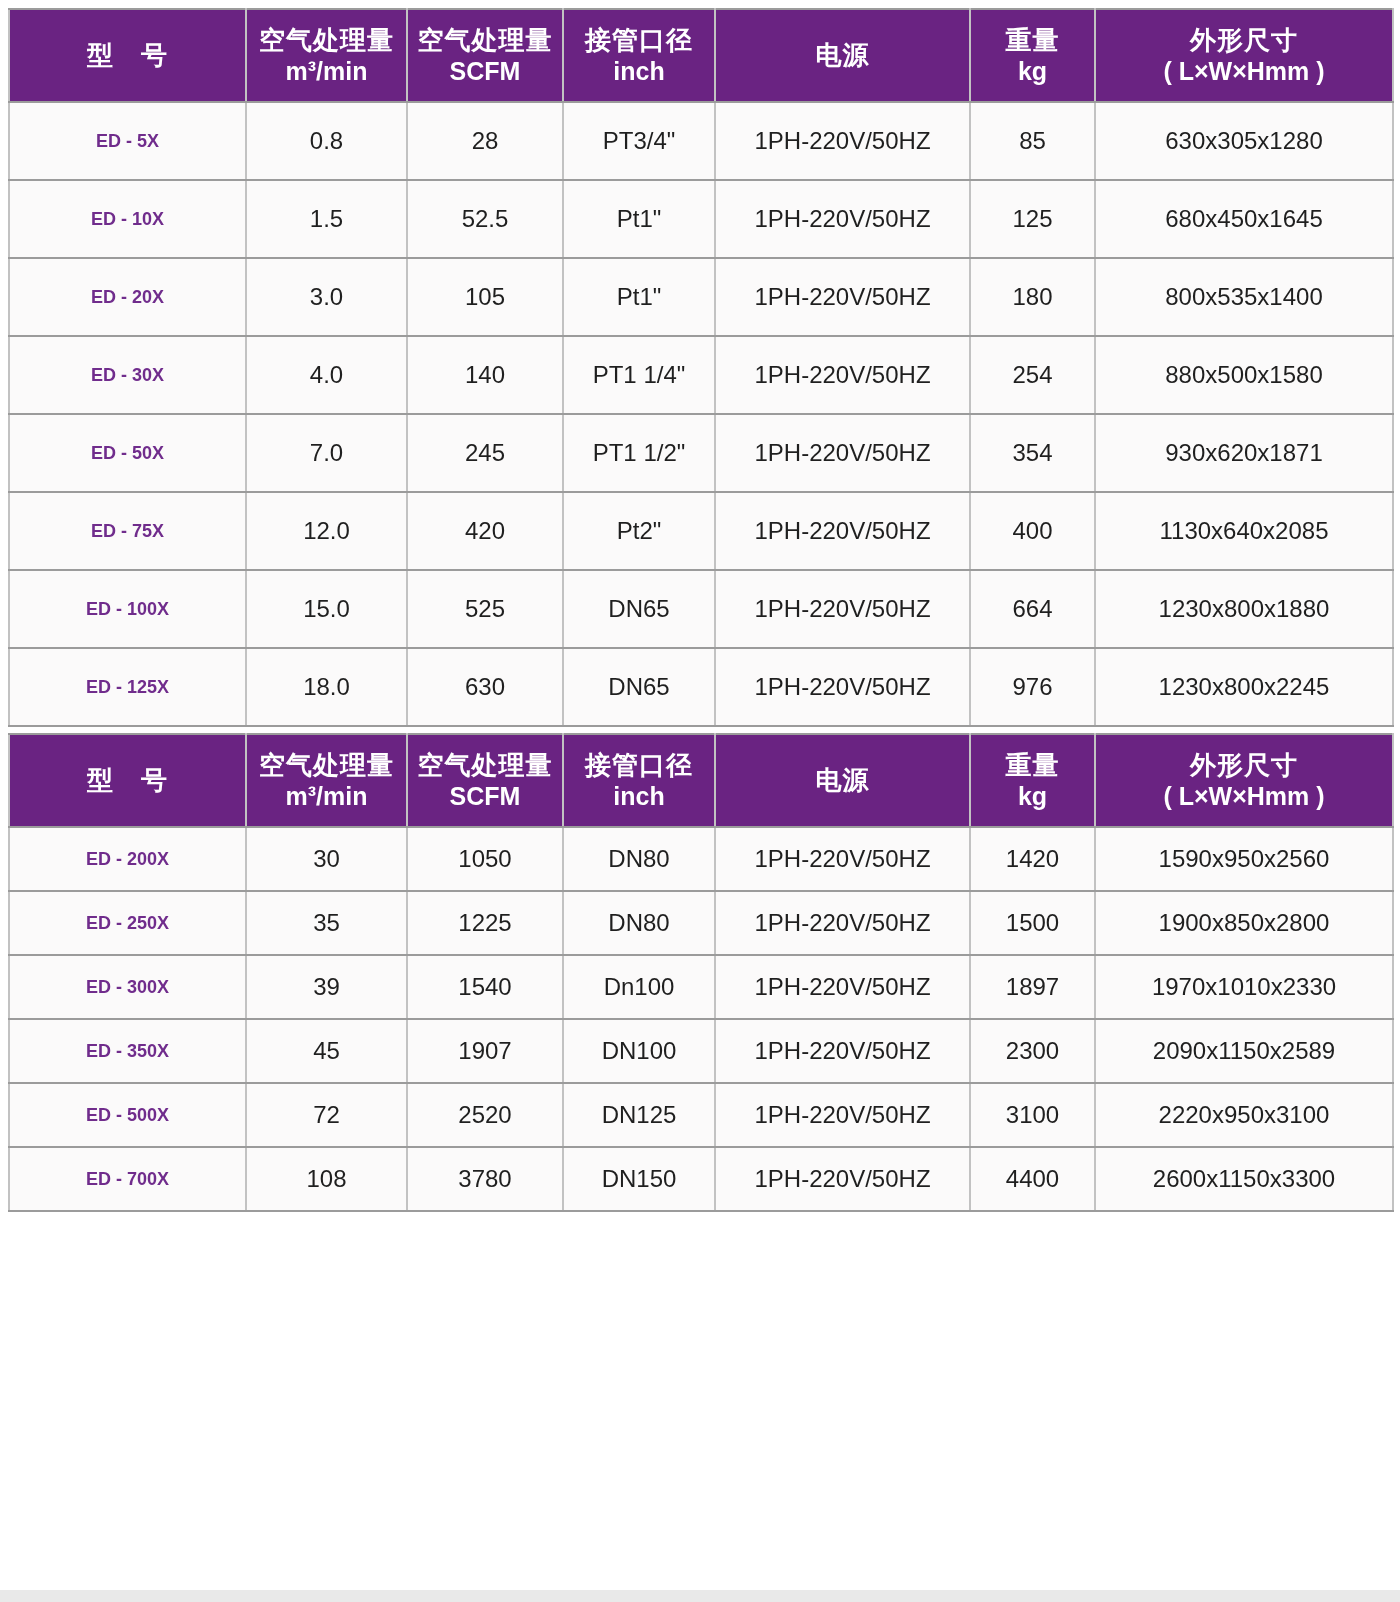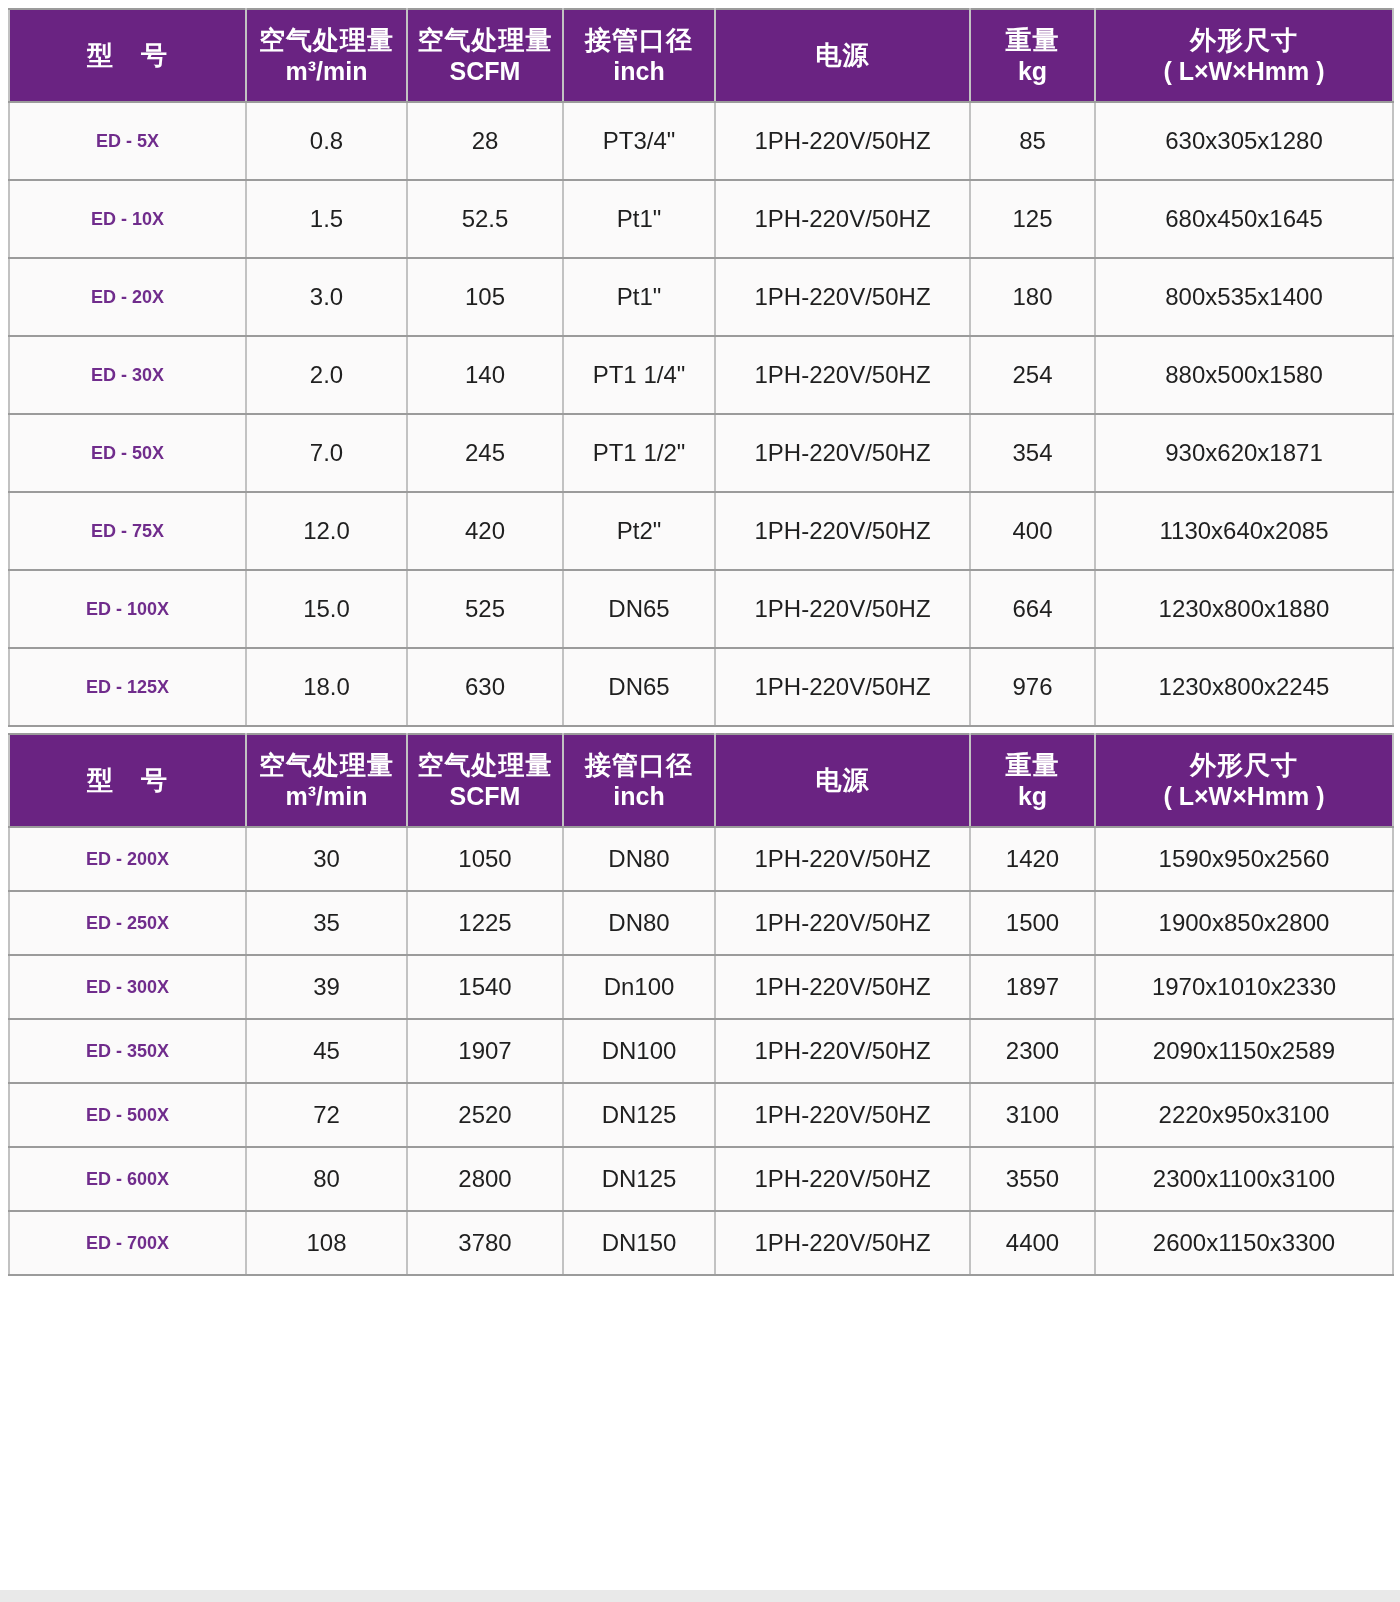--- a/index.html
+++ b/index.html
@@ -157,21 +157,21 @@
             <td class="model">ED - 20X</td>
             <td>3.0</td>
             <td>105</td>
             <td>Pt1"</td>
             <td>1PH-220V/50HZ</td>
             <td>180</td>
             <td>800x535x1400</td>
           </tr>
           <tr>
             <td class="model">ED - 30X</td>
-            <td>2.0</td>
+            <td>4.0</td>
             <td>140</td>
             <td>PT1 1/4"</td>
             <td>1PH-220V/50HZ</td>
             <td>254</td>
             <td>880x500x1580</td>
           </tr>
           <tr>
             <td class="model">ED - 50X</td>
             <td>7.0</td>
             <td>245</td>
@@ -294,29 +294,20 @@
           <tr>
             <td class="model">ED - 500X</td>
             <td>72</td>
             <td>2520</td>
             <td>DN125</td>
             <td>1PH-220V/50HZ</td>
             <td>3100</td>
             <td>2220x950x3100</td>
           </tr>
           <tr>
-            <td class="model">ED - 600X</td>
-            <td>80</td>
-            <td>2800</td>
-            <td>DN125</td>
-            <td>1PH-220V/50HZ</td>
-            <td>3550</td>
-            <td>2300x1100x3100</td>
-          </tr>
-          <tr>
             <td class="model">ED - 700X</td>
             <td>108</td>
             <td>3780</td>
             <td>DN150</td>
             <td>1PH-220V/50HZ</td>
             <td>4400</td>
             <td>2600x1150x3300</td>
           </tr>
         </tbody>
     </table>

